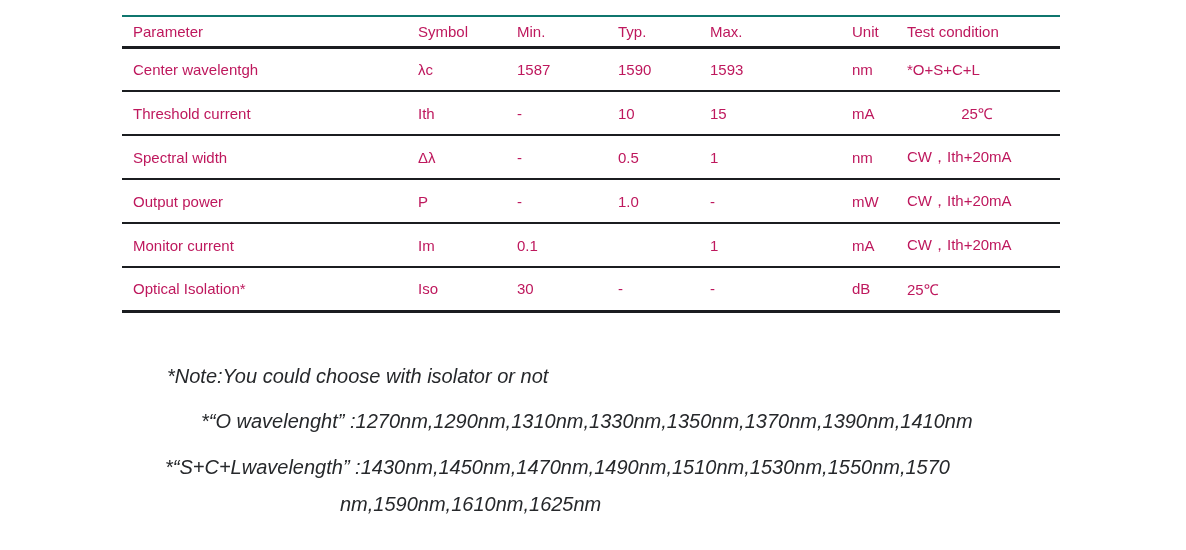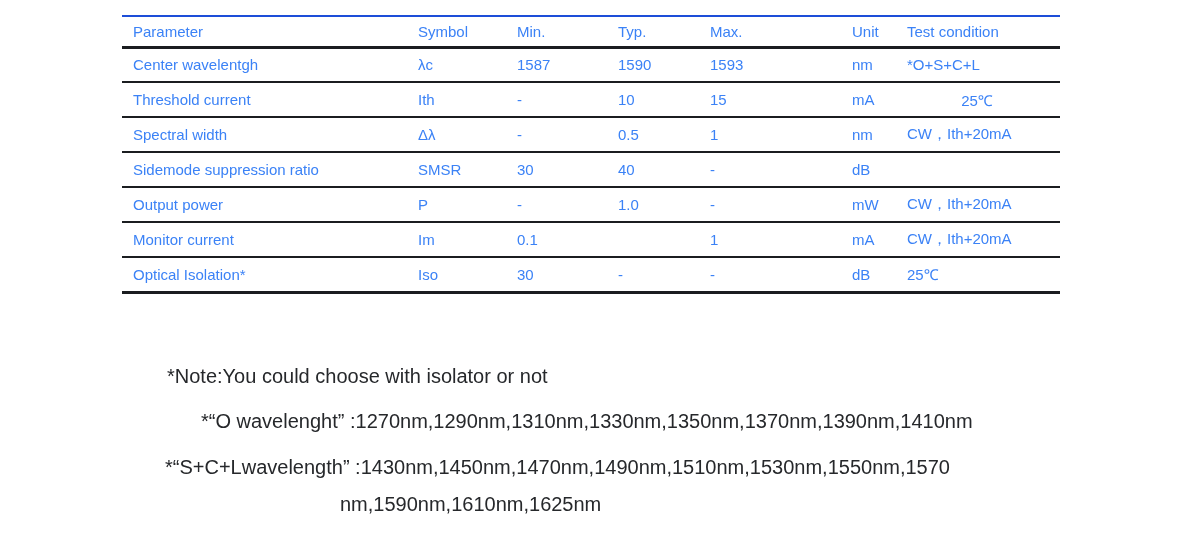--- a/index.html
+++ b/index.html
@@ -9,39 +9,39 @@
     font-family: "Liberation Sans", sans-serif;
     overflow: hidden;
     position: relative;
   }
   .spec-table {
     position: absolute;
     left: 122px; top: 15px;
     width: 938px;
     border-collapse: collapse;
     table-layout: fixed;
-    border-top: 2px solid #1d4ed8;
+    border-top: 2px solid #0f766e;
     border-bottom: 3px solid #1b1d20;
-    color: #3b82f6;
+    color: #be185d;
     font-size: 15px;
   }
   .spec-table thead tr { border-bottom: 3px solid #1b1d20; height: 31px; }
-  .spec-table tbody tr { border-bottom: 2px solid #1b1d20; height: 35px; }
+  .spec-table tbody tr { border-bottom: 2px solid #1b1d20; height: 44px; }
   .spec-table tbody tr:last-child { border-bottom: none; }
   .spec-table th, .spec-table td {
     font-weight: normal;
     text-align: left;
     vertical-align: middle;
     padding: 0 2px 0 11px;
     white-space: nowrap;
     overflow: hidden;
   }
   .spec-table td.center { text-align: center; padding-left: 0; }
   .notes { position: absolute; color: #26282b; font-size: 20px; }
-  .note-line { position: absolute; white-space: nowrap; }
+  .note-line { position: absolute; white-space: nowrap; font-style: italic; }
   #note1  { left: 167px; top: 365px; }
   #note2  { left: 165px; top: 410px; margin-left: 36px; }
   #note3a { left: 165px; top: 456px; text-align: center; }
   #note3b { left: 340px; top: 493px; }
 </style>
 </head>
 <body>
 
 <table class="spec-table">
   <colgroup>
@@ -86,29 +86,20 @@
     <tr>
       <td>Spectral width</td>
       <td>Δλ</td>
       <td>-</td>
       <td>0.5</td>
       <td>1</td>
       <td>nm</td>
       <td>CW，Ith+20mA</td>
     </tr>
     <tr>
-      <td>Sidemode suppression ratio</td>
-      <td>SMSR</td>
-      <td>30</td>
-      <td>40</td>
-      <td>-</td>
-      <td>dB</td>
-      <td></td>
-    </tr>
-    <tr>
       <td>Output power</td>
       <td>P</td>
       <td>-</td>
       <td>1.0</td>
       <td>-</td>
       <td>mW</td>
       <td>CW，Ith+20mA</td>
     </tr>
     <tr>
       <td>Monitor current</td>

